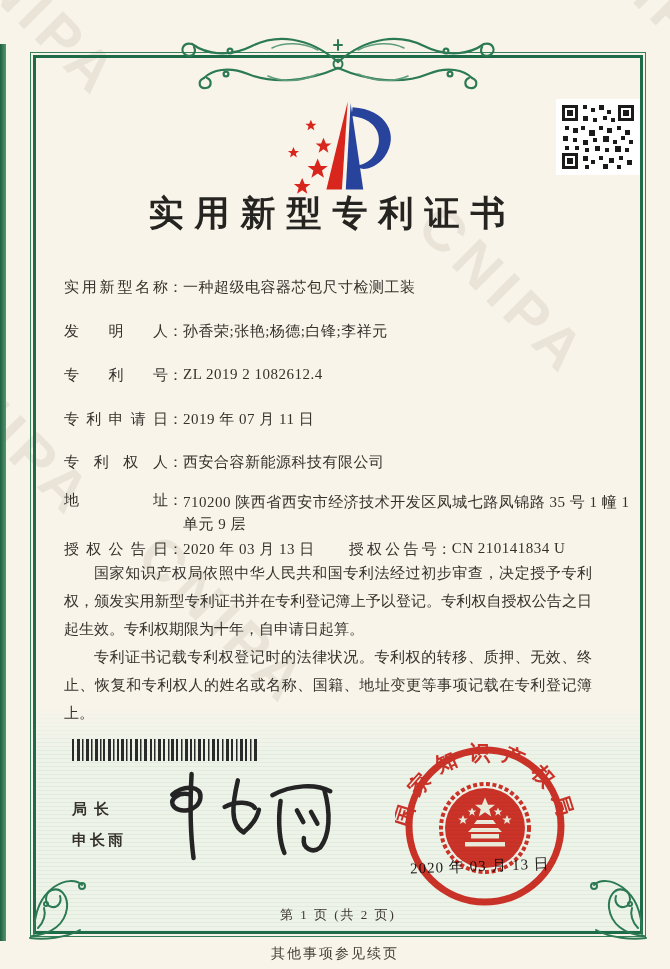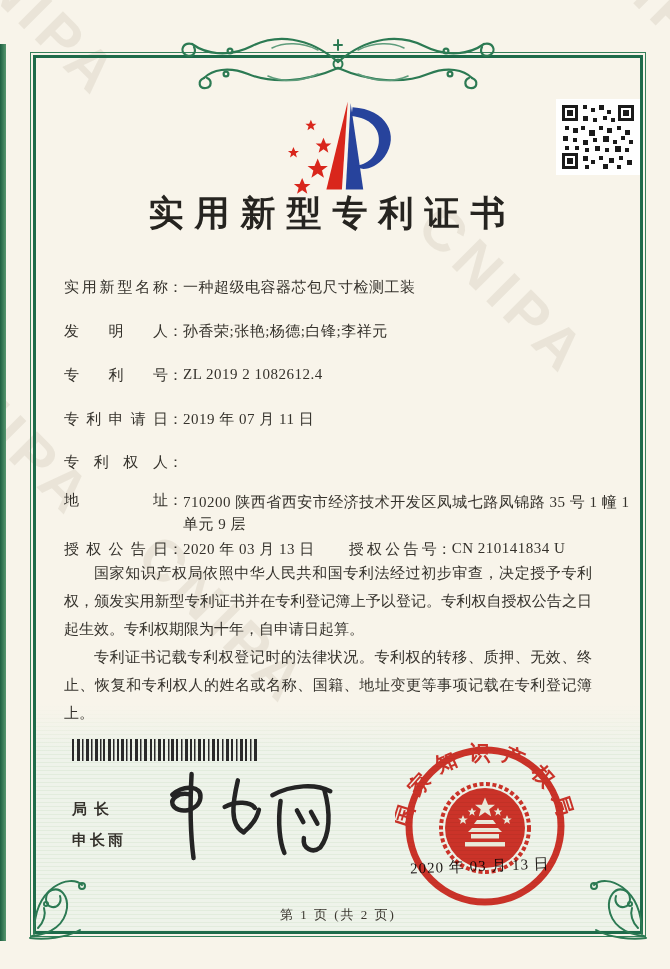--- a/index.html
+++ b/index.html
@@ -241,20 +241,21 @@
     <span class="fvalue">ZL 2019 2 1082612.4</span>
   </div>
   <div class="frow" style="top:410px;">
     <span class="flabel">专利申请日</span>
       <span class="fcolon">：</span>
     <span class="fvalue">2019 年 07 月 11 日</span>
   </div>
   <div class="frow" style="top:453px;">
     <span class="flabel">专 利 权 人</span>
       <span class="fcolon">：</span>
+    <span class="fvalue">西安合容新能源科技有限公司</span>
   </div>
   <div class="frow" style="top:491px;">
     <span class="flabel">地　　址</span>
       <span class="fcolon">：</span>
     <span class="fvalue addr">710200 陕西省西安市经济技术开发区凤城七路凤锦路 35 号 1 幢 1 单元 9 层</span>
   </div>
   <div class="frow" style="top:540px;">
     <span class="flabel">授权公告日</span>
       <span class="fcolon">：</span>
     <span class="fvalue">2020 年 03 月 13 日</span>
@@ -356,14 +357,15 @@
       <g fill="#fdf6ee">
         <rect x="70" y="106" width="40" height="4.5"></rect>
         <rect x="76" y="98" width="28" height="4.5"></rect>
         <polygon points="73,96 107,96 103,92 77,92"></polygon>
         <polygon points="79,88 101,88 98,84 82,84"></polygon>
       </g>
     </g>
   </svg>
 
   <div class="page-no">第 1 页 (共 2 页)</div>
+  <div class="cont-note">其他事项参见续页</div>
 
 </div>
 
 </body></html>

